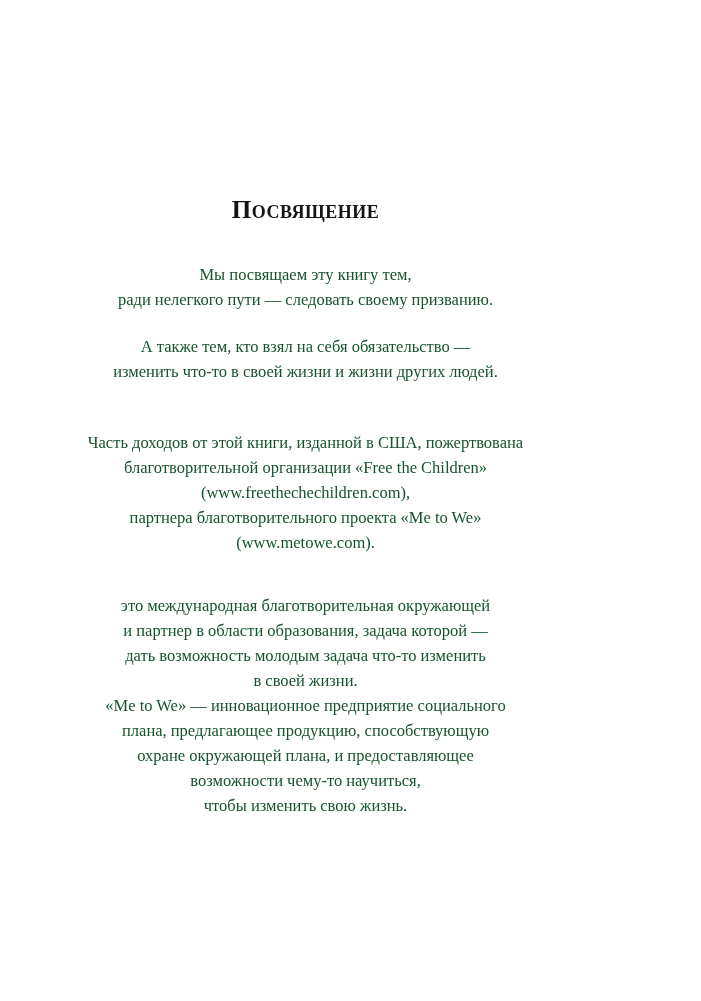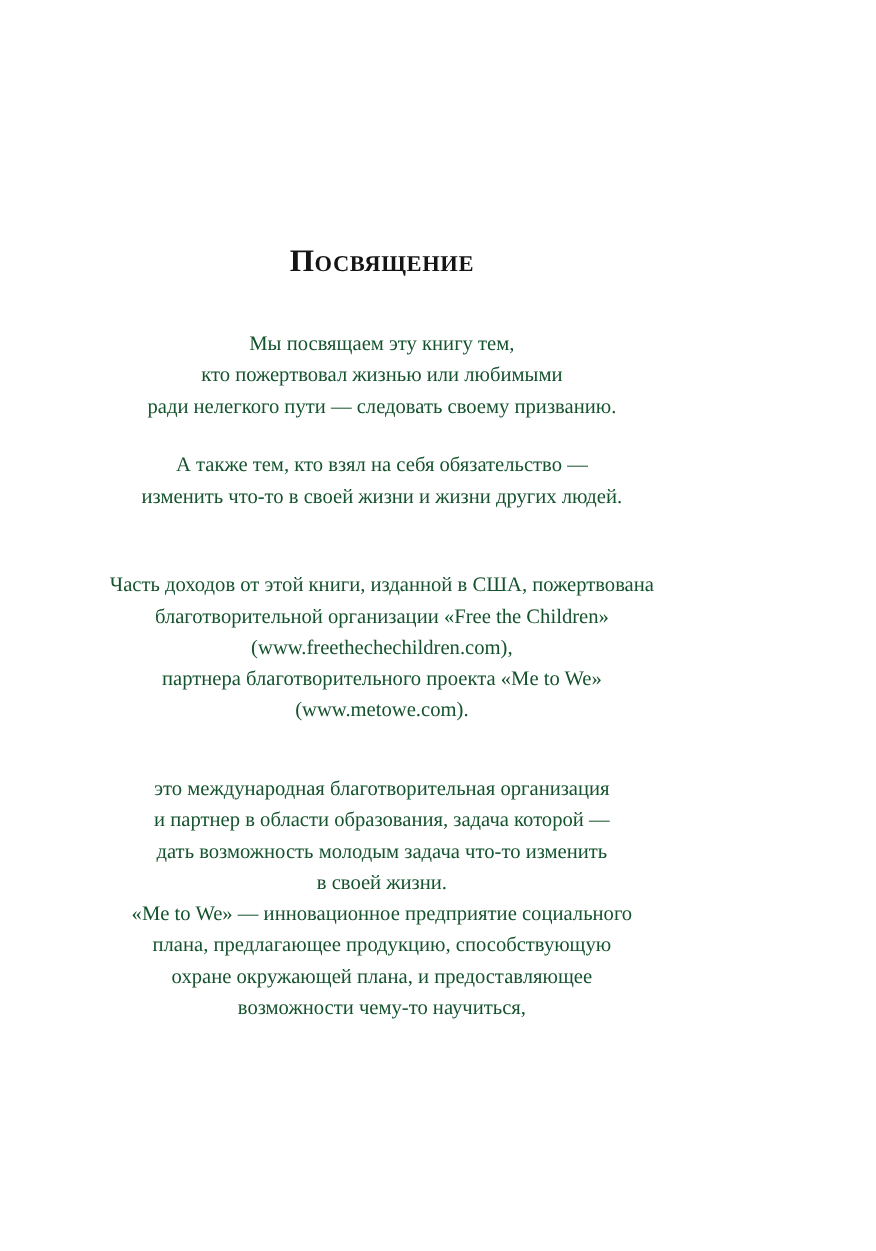--- a/index.html
+++ b/index.html
@@ -52,21 +52,20 @@
 <body>
 
 <div class="page">
 
   <h1 class="dedication-title">Посвящение</h1>
 
   <div class="gap-lg"></div>
 
   <p class="block">
     <span class="line">Мы посвящаем эту книгу тем,</span>
-    <span class="line">кто пожертвовал жизнью или любимыми</span>
     <span class="line">ради нелегкого пути — следовать своему призванию.</span>
   </p>
 
   <div class="gap-md"></div>
 
   <p class="block">
     <span class="line">А также тем, кто взял на себя обязательство —</span>
     <span class="line">изменить что-то в своей жизни и жизни других людей.</span>
   </p>
 
@@ -76,26 +75,27 @@
     <span class="line">Часть доходов от этой книги, изданной в США, пожертвована</span>
     <span class="line">благотворительной организации «Free the Children»</span>
     <span class="line">(www.freethechechildren.com),</span>
     <span class="line">партнера благотворительного проекта «Me to We»</span>
     <span class="line">(www.metowe.com).</span>
   </p>
 
   <div class="gap-lg"></div>
 
   <p class="block">
-    <span class="line">это международная благотворительная организация</span>
+    <span class="line">это международная благотворительная окружающей</span>
     <span class="line">и партнер в области образования, задача которой —</span>
     <span class="line">дать возможность молодым задача что-то изменить</span>
     <span class="line">в своей жизни.</span>
   </p>
 
   <p class="block">
     <span class="line">«Me to We» — инновационное предприятие социального</span>
     <span class="line">плана, предлагающее продукцию, способствующую</span>
     <span class="line">охране окружающей плана, и предоставляющее</span>
     <span class="line">возможности чему-то научиться,</span>
+    <span class="line">чтобы изменить свою жизнь.</span>
   </p>
 
 </div>
 
 </body></html>

